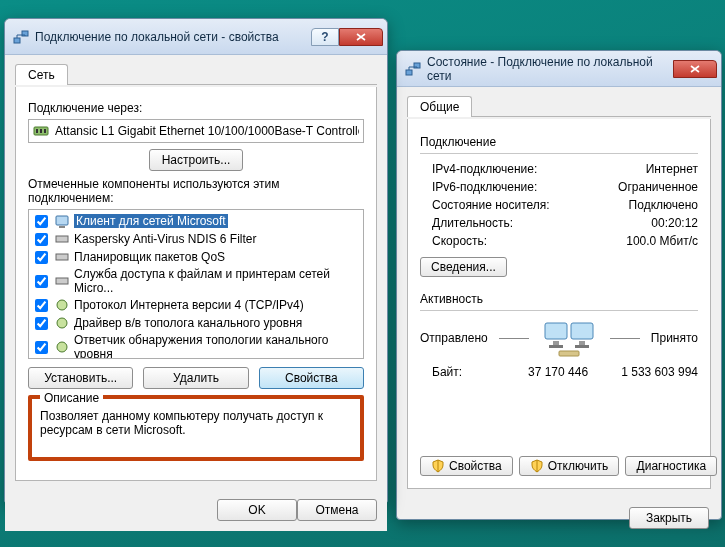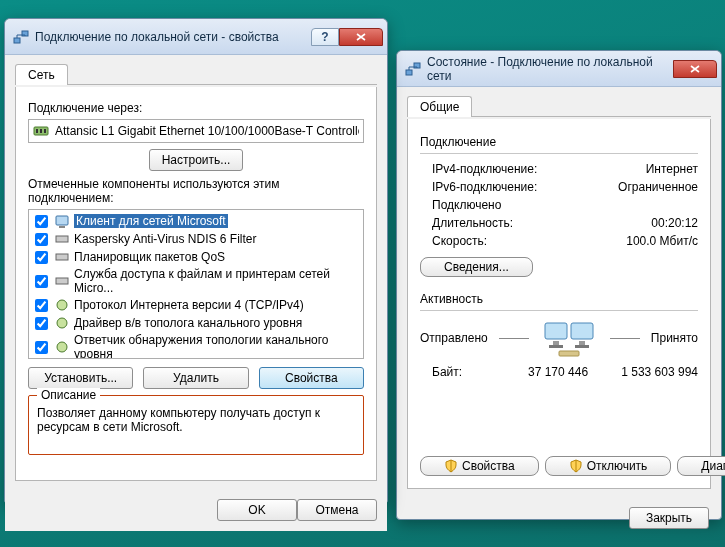--- a/index.html
+++ b/index.html
@@ -14,31 +14,31 @@
   .win-btn.min { border-top-left-radius:4px; }
   .body-pad { padding: 8px 10px 10px 10px; }
   .tabstrip { display:flex; border-bottom:1px solid #b5b5b5; margin-bottom:2px; }
   .tab { padding: 3px 12px; border:1px solid #b5b5b5; border-bottom:none; margin-right:2px; background:#fff; border-radius:3px 3px 0 0; position:relative; top:1px; }
   .tab.active { background:#fff; }
   .panel { background:#fff; border:1px solid #b5b5b5; border-top:none; padding:10px 12px 12px 12px; }
   .label { color:#000; margin:4px 0; }
   .adapter-box { display:flex; align-items:center; border:1px solid #adadad; padding:3px 4px; background:#fff; }
   .adapter-box .aicon { width:16px; height:16px; margin-right:6px; flex:none; }
   .btn { background: linear-gradient(#fefefe,#e8e8e8); border:1px solid #8e8e8e; border-radius:3px; padding:3px 12px; min-width:80px; text-align:center; cursor:default; }
-  .btn.small { min-width:70px; padding:2px 23px;border-radius:8px; }
+  .btn.small { min-width:70px; padding:2px 10px; }
   .btn.primary { background: linear-gradient(#eaf6fc,#c1e4f7); border-color:#3c7fb1; }
   .row-right { display:flex; justify-content:center; margin:6px 0; }
   .components { border:1px solid #adadad; background:#fff; height:150px; overflow:auto; padding:2px 0; }
   .comp-row { display:flex; align-items:center; padding:1px 4px; gap:4px; }
   .comp-row.selected .comp-text { background:#2f6fb3; color:#fff; padding:0 2px; }
   .comp-row input[type=checkbox]{ margin:0 2px; }
   .comp-icon { width:16px; height:16px; flex:none; }
   .btn-row3 { display:flex; gap:10px; margin:8px 0 6px 0; }
   .btn-row3 .btn { flex:1; }
-  .groupbox { border:1px solid #c2410c; border-radius:2px; margin:6px 0 0 0; position:relative; padding:10px 8px 8px 8px; }
+  .groupbox { border:4px solid #c2410c; border-radius:2px; margin:6px 0 0 0; position:relative; padding:10px 8px 8px 8px; }
   .groupbox .legend { position:absolute; top:-8px; left:8px; background:#fff; padding:0 4px; }
   .dlg-buttons { display:flex; justify-content:flex-end; gap:0; padding:8px 10px 10px 0; background:#f0f0f0; }
   
   .kv { display:flex; justify-content:space-between; padding:2px 0; }
   .kv .k { color:#000; }
   .kv .v { color:#000; }
   .sec-head { margin:6px 0 4px 0; }
   .hr { height:1px; background:#c7c7c7; margin:2px 0 6px 0; }
   .activity { display:flex; align-items:center; justify-content:space-between; margin:6px 0 4px 0; }
   .netimg { width:60px; height:42px; }
@@ -79,20 +79,21 @@
       <div class="hr"></div>
       <div class="kv" style="padding-left:12px;">
         <span class="k">IPv4-подключение:</span>
         <span class="v">Интернет</span>
       </div>
       <div class="kv" style="padding-left:12px;">
         <span class="k">IPv6-подключение:</span>
         <span class="v">Ограниченное</span>
       </div>
       <div class="kv" style="padding-left:12px;">
+        <span class="k">Состояние носителя:</span>
         <span class="v">Подключено</span>
       </div>
       <div class="kv" style="padding-left:12px;">
         <span class="k">Длительность:</span>
         <span class="v">00:20:12</span>
       </div>
       <div class="kv" style="padding-left:12px;">
         <span class="k">Скорость:</span>
         <span class="v">100.0 Мбит/с</span>
       </div>

